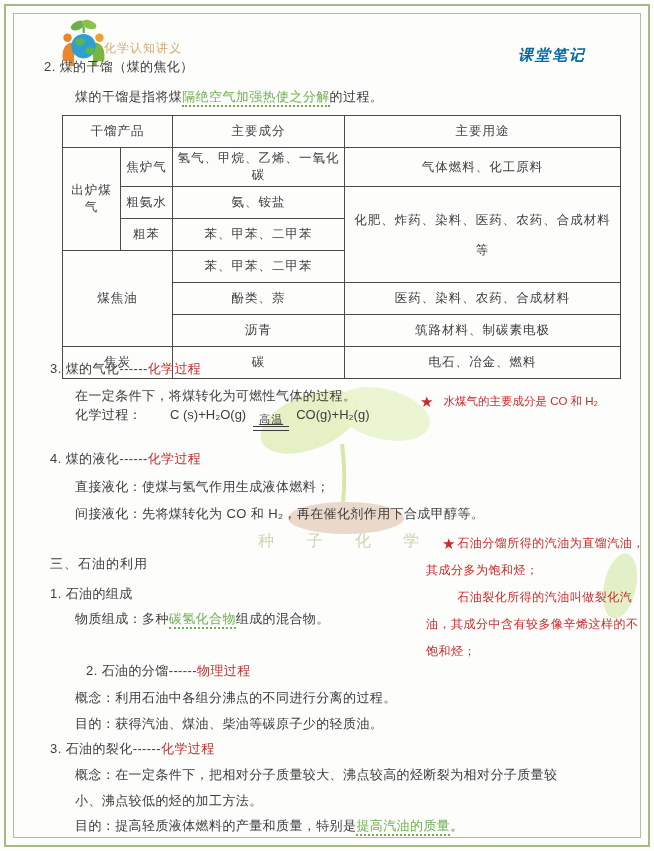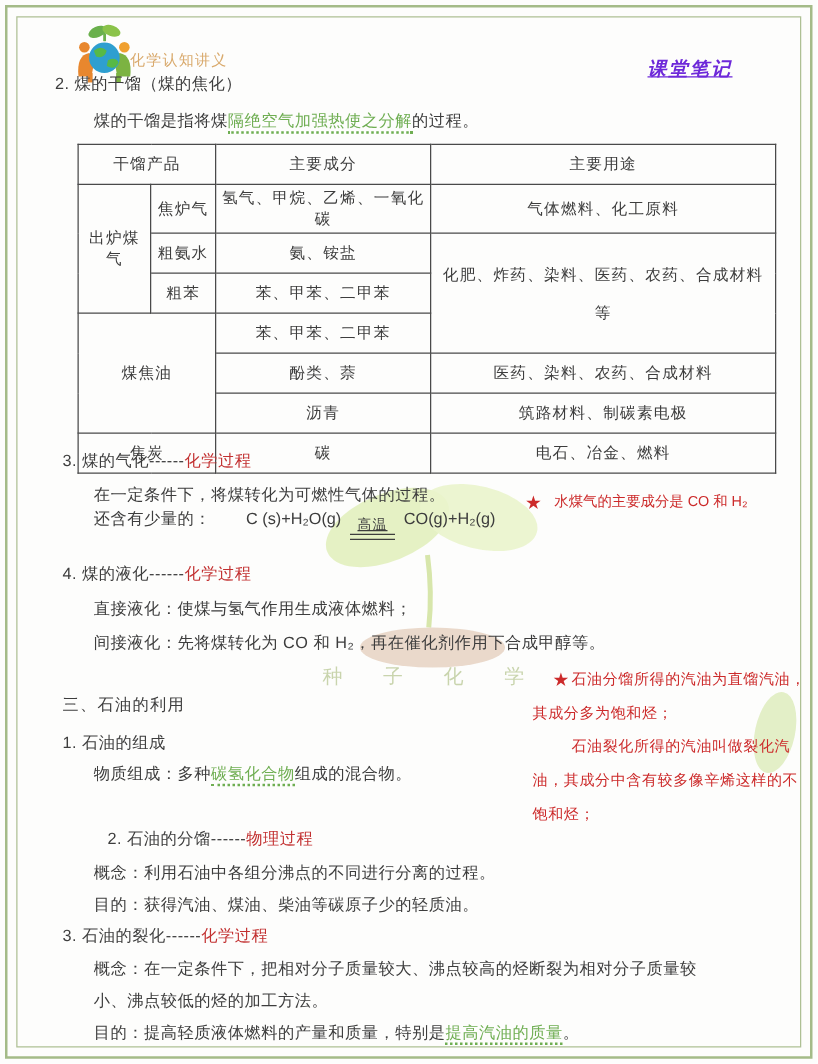--- a/index.html
+++ b/index.html
@@ -9,21 +9,21 @@
   .frame-inner{position:absolute;inset:13px;border:1px solid #aec094;pointer-events:none;z-index:3;}
 
   .abs{position:absolute;}
   .line{position:absolute;font-size:13px;color:#3d3d3d;letter-spacing:.4px;white-space:nowrap;z-index:2;}
   .red{color:#c23030;}
   .hl-green{color:#6fae52;border-bottom:2px dotted #6fae52;padding-bottom:1px;}
 
   
   .brand-text{position:absolute;left:104px;top:40px;font-size:12px;color:#d9aa6d;letter-spacing:1px;z-index:2;}
   .notes-label{position:absolute;left:518px;top:46px;font-size:15px;font-weight:bold;font-style:italic;
-    color:#6d28d9;text-decoration:underline;letter-spacing:2px;z-index:2;}
+    color:#0369a1;letter-spacing:2px;z-index:2;}
 
   
   table.distill{position:absolute;left:62px;top:115px;border-collapse:collapse;z-index:2;
     font-size:12.5px;color:#3d3d3d;table-layout:fixed;width:558px;}
   table.distill th,table.distill td{border:1px solid #4a4a4a;text-align:center;vertical-align:middle;
     padding:2px 4px;height:27px;font-weight:normal;letter-spacing:1px;}
   table.distill .c1{width:58px;} table.distill .c2{width:52px;}
   table.distill .c3{width:172px;} table.distill .c4{width:276px;}
   .cell-wrap{line-height:2.4;letter-spacing:1px;}
 
@@ -132,21 +132,21 @@
       <td>电石、冶金、燃料</td>
     </tr>
   </tbody>
     </table>
 
   <div class="line" style="left:50px;top:360px;">
     <span>3. 煤的气化------</span><span class="red">化学过程</span>
   </div>
   <div class="line" style="left:75px;top:387px;text-align:center;">在一定条件下，将煤转化为可燃性气体的过程。</div>
   <div class="eq-row">
-    <span class="eq-label">还含有少量的：</span><span>C (s)+H₂O(g)</span><span class="eq-cond">
+    <span class="eq-label">化学过程：</span><span>C (s)+H₂O(g)</span><span class="eq-cond">
         <span class="cond-text">高温</span>
         <span class="cond-line"></span>
       </span><span>CO(g)+H₂(g)</span>
   </div>
 
   <div class="ann1">
     <span class="star">★</span><span>水煤气的主要成分是 CO 和 H₂</span>
   </div>
 
   <div class="line" style="left:50px;top:450px;">

